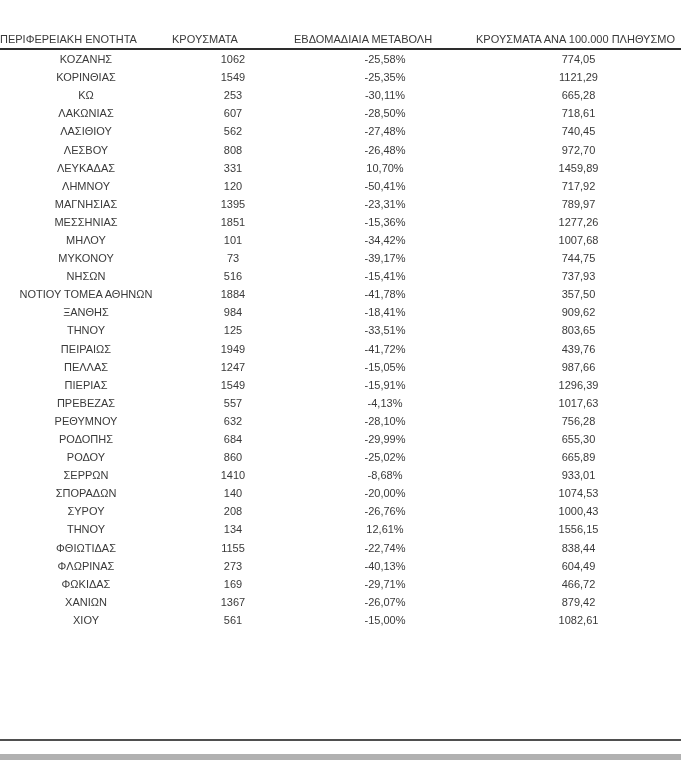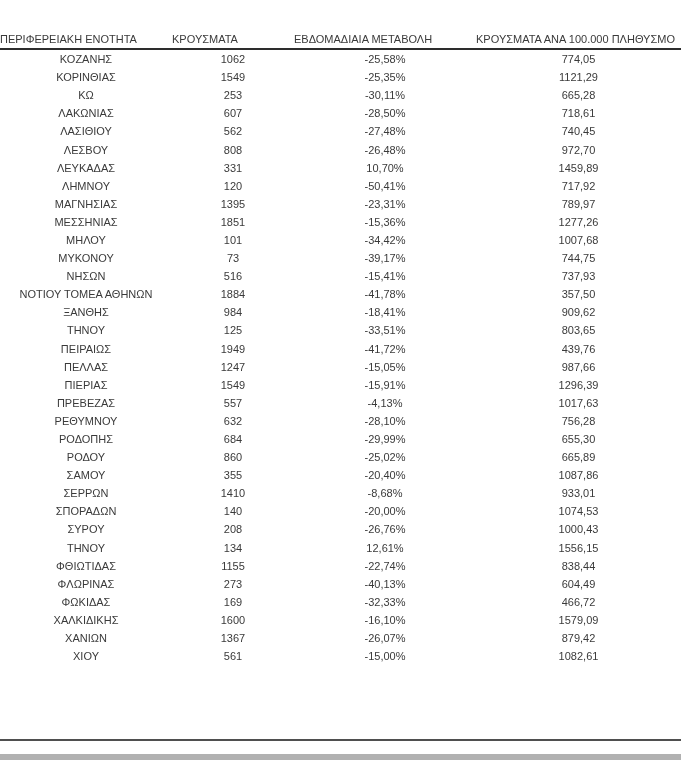--- a/index.html
+++ b/index.html
@@ -216,26 +216,20 @@
           <td>-29,99%</td>
           <td>655,30</td>
         </tr>
         <tr>
           <td>ΡΟΔΟΥ</td>
           <td>860</td>
           <td>-25,02%</td>
           <td>665,89</td>
         </tr>
         <tr>
-          <td>ΣΑΜΟΥ</td>
-          <td>355</td>
-          <td>-20,40%</td>
-          <td>1087,86</td>
-        </tr>
-        <tr>
           <td>ΣΕΡΡΩΝ</td>
           <td>1410</td>
           <td>-8,68%</td>
           <td>933,01</td>
         </tr>
         <tr>
           <td>ΣΠΟΡΑΔΩΝ</td>
           <td>140</td>
           <td>-20,00%</td>
           <td>1074,53</td>
@@ -260,28 +254,22 @@
         </tr>
         <tr>
           <td>ΦΛΩΡΙΝΑΣ</td>
           <td>273</td>
           <td>-40,13%</td>
           <td>604,49</td>
         </tr>
         <tr>
           <td>ΦΩΚΙΔΑΣ</td>
           <td>169</td>
-          <td>-32,33%</td>
+          <td>-29,71%</td>
           <td>466,72</td>
-        </tr>
-        <tr>
-          <td>ΧΑΛΚΙΔΙΚΗΣ</td>
-          <td>1600</td>
-          <td>-16,10%</td>
-          <td>1579,09</td>
         </tr>
         <tr>
           <td>ΧΑΝΙΩΝ</td>
           <td>1367</td>
           <td>-26,07%</td>
           <td>879,42</td>
         </tr>
         <tr>
           <td>ΧΙΟΥ</td>
           <td>561</td>

